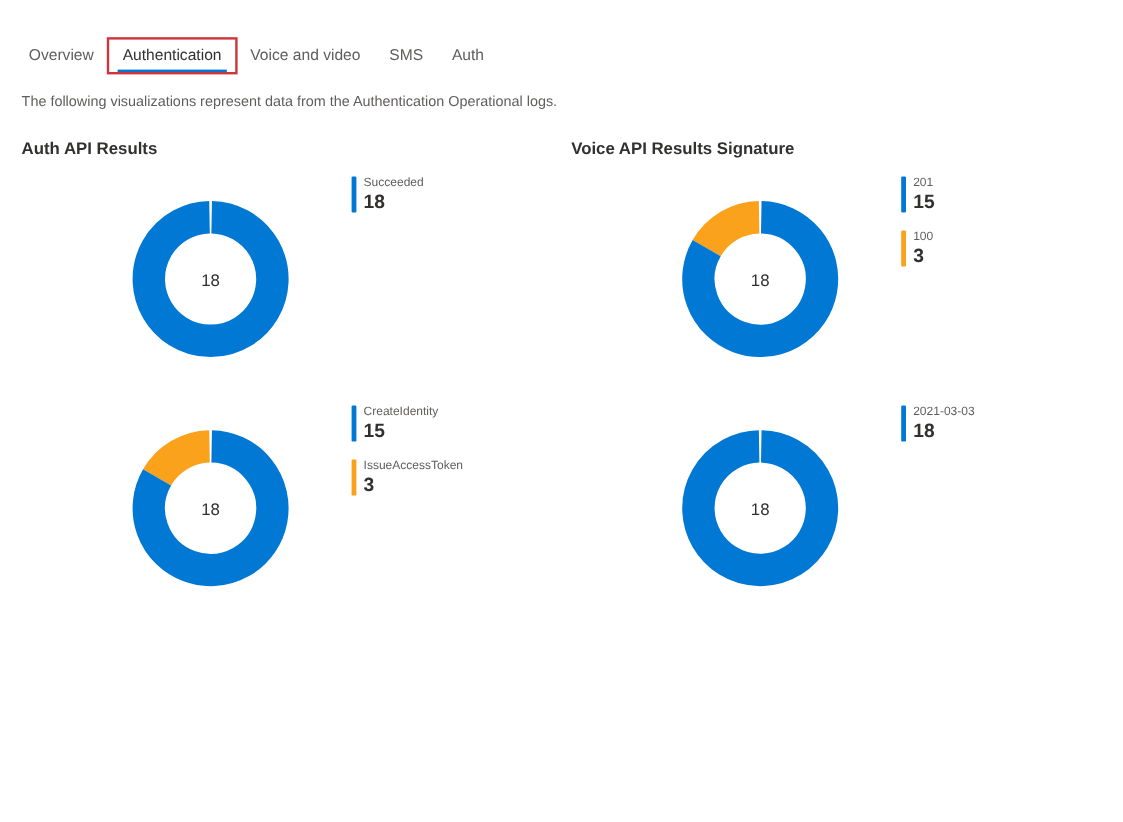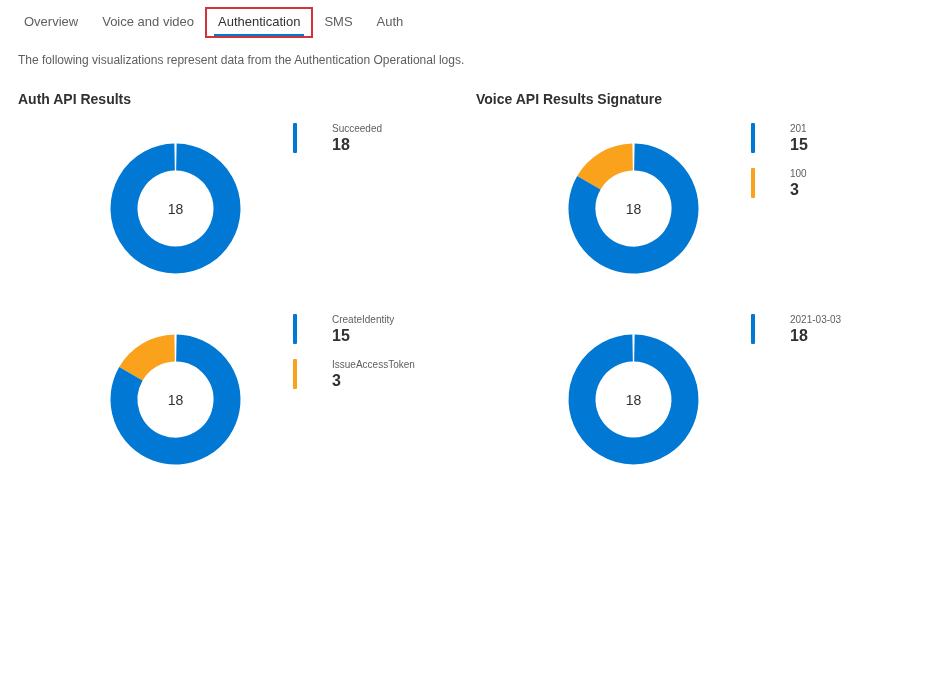--- a/index.html
+++ b/index.html
@@ -16,20 +16,21 @@
       gap: 0;
       padding: 8px 12px 0 12px;
       align-items: flex-start;
     }
     .tab {
       padding: 6px 12px 8px 12px;
       cursor: pointer;
       color: #605e5c;
       font-size: 13px;
       position: relative;
+      margin-top: 24px;
     }
     .tab.active {
       color: #323130;
       font-weight: 400;
     }
     .tab.active::after {
       content: "";
       position: absolute;
       left: 8px;
       right: 8px;
@@ -94,39 +95,38 @@
     .legend-swatch {
       width: 4px;
       height: 30px;
       border-radius: 1px;
       flex-shrink: 0;
     }
     .legend-text {
       display: flex;
       flex-direction: column;
       line-height: 1.2;
-      margin-left: 29px;
     }
     .legend-label {
       font-size: 10px;
       color: #605e5c;
     }
     .legend-value {
       font-size: 16px;
       font-weight: 600;
       color: #323130;
     }
   </style>
 </head>
 <body>
 
 <div class="tabs" id="tabs-bar">
     <div class="tab"><span>Overview</span></div>
+    <div class="tab active highlighted"><span>Authentication</span></div>
     <div class="tab"><span>Voice and video</span></div>
-    <div class="tab active highlighted"><span>Authentication</span></div>
     <div class="tab"><span>SMS</span></div>
     <div class="tab"><span>Auth</span></div>
   </div>
 
 <div class="description">The following visualizations represent data from the Authentication Operational logs.</div>
 
 <div class="charts-grid" id="charts-grid">
     <div class="chart-card">
       <div class="chart-title">Auth API Results</div>
       <div class="chart-body">

